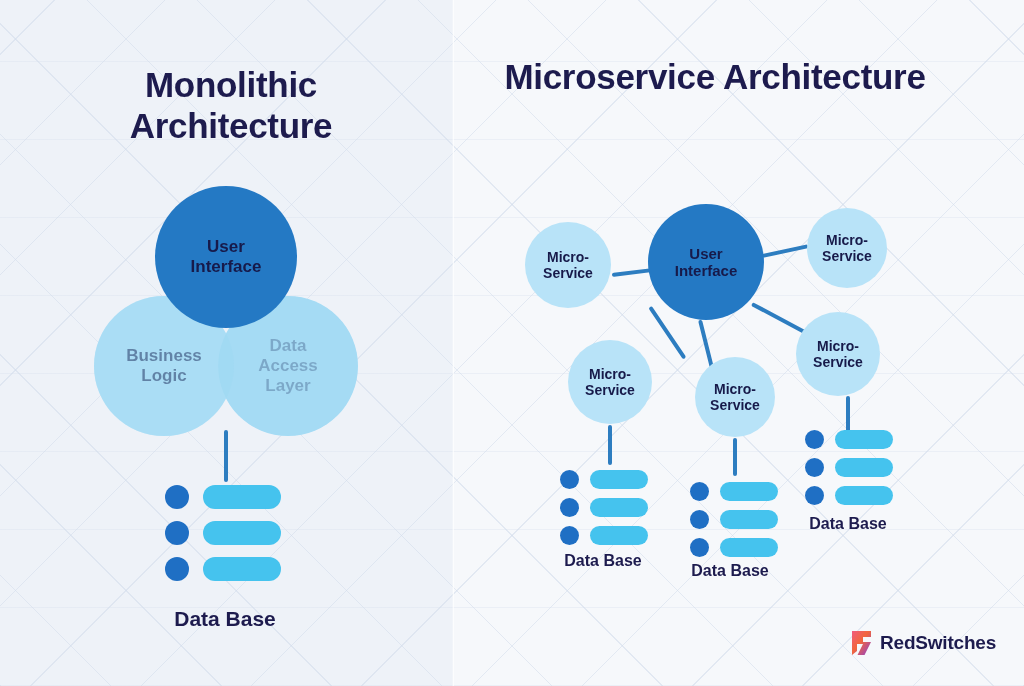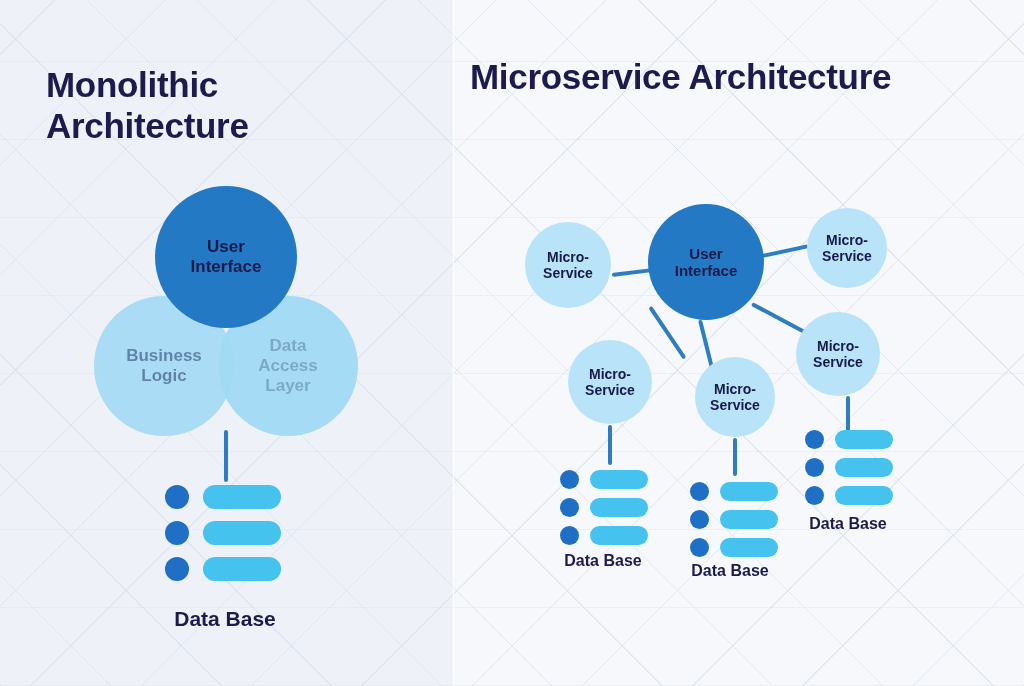--- a/index.html
+++ b/index.html
@@ -28,20 +28,21 @@
   .panel-right{left:453px;width:571px;background:#f6f8fb;}
   .panel-divider{
     position:absolute;left:452px;top:0;width:2px;height:686px;
     background:linear-gradient(to right,rgba(225,231,240,0.0),rgba(255,255,255,0.95));
   }
 
   .title{
     position:absolute;
     color:#1d1b4e;
     font-weight:bold;
+    text-align:center;
     line-height:1.18;
     letter-spacing:-0.3px;
   }
   #title-monolithic{left:46px;top:64px;width:370px;font-size:35px;}
   #title-microservice{left:470px;top:56px;width:490px;font-size:35px;}
 
   .circle{
     position:absolute;border-radius:50%;
     display:flex;align-items:center;justify-content:center;
     text-align:center;color:#171a4a;font-weight:bold;line-height:1.16;
@@ -232,14 +233,27 @@
       <div class="db-dot" style="width:19px;height:19px;"></div>
       <div class="db-bar" style="width:58px;height:19px;"></div>
     </div>
     <div class="db-row" style="gap:11px;">
       <div class="db-dot" style="width:19px;height:19px;"></div>
       <div class="db-bar" style="width:58px;height:19px;"></div>
     </div>
   </div>
   <div class="db-label" style="position:absolute;left:788px;top:515px;width:120px;font-size:16px;">Data Base</div>
 
+  <div id="logo">
+    <svg width="22" height="26" viewBox="0 0 22 26">
+      <defs>
+        <linearGradient id="rsg" x1="0" y1="0" x2="1" y2="1">
+          <stop offset="0%" stop-color="#f05a7e"></stop>
+          <stop offset="45%" stop-color="#f2663c"></stop>
+          <stop offset="100%" stop-color="#8b3fd4"></stop>
+        </linearGradient>
+      </defs>
+      <path d="M1 1 L1 25 L6 21 L6 14 L12 14 L6.5 25 L13.5 25 L20 12 L12 12 L12 7 L20 7 L20 1 Z" fill="url(#rsg)"></path>
+    </svg>
+    <span id="logo-text">RedSwitches</span>
+  </div>
 
 </div>
 
 </body></html>

